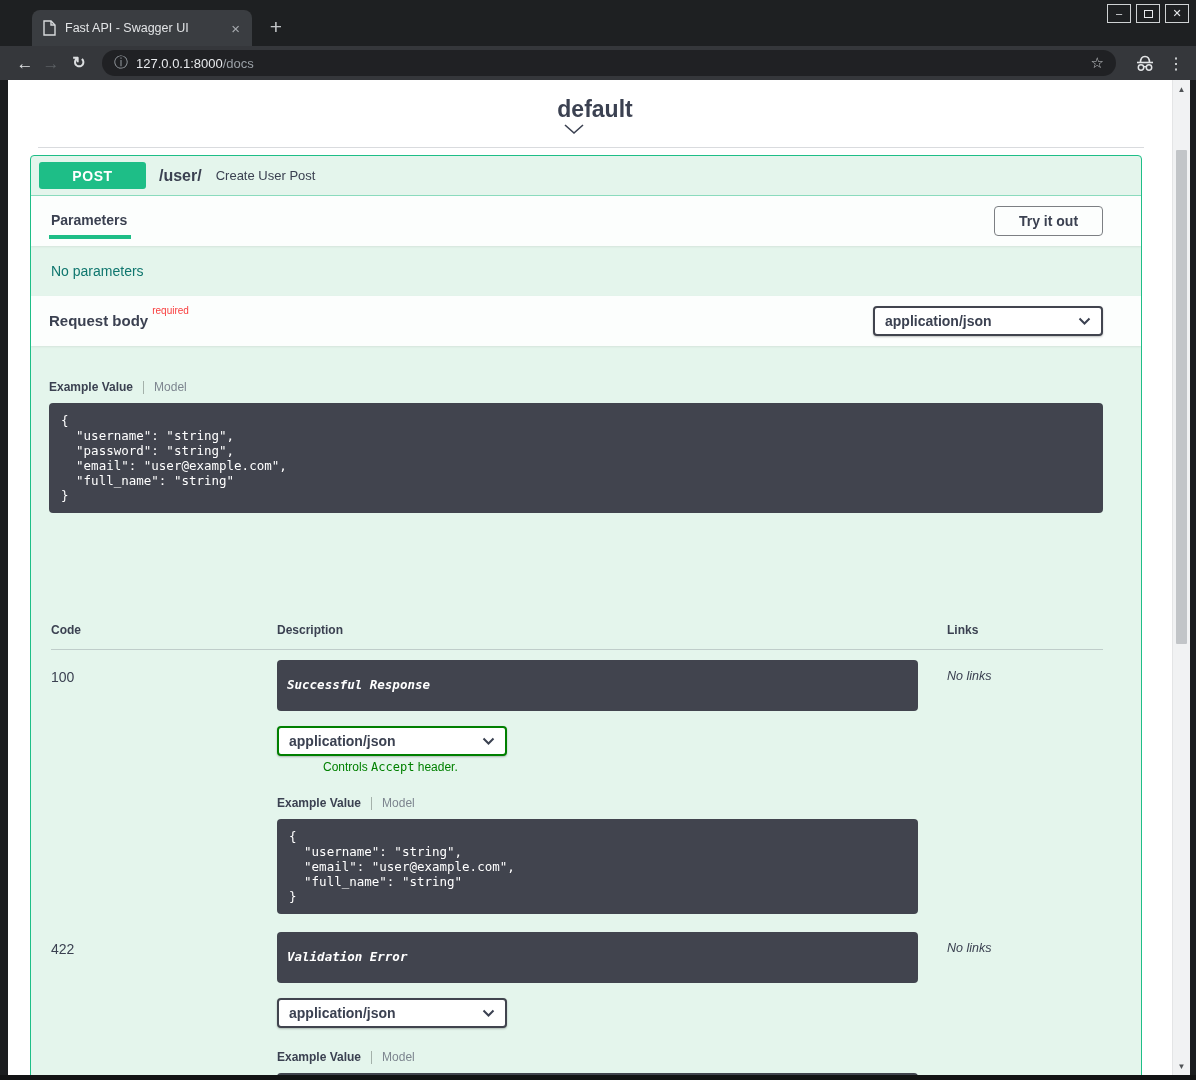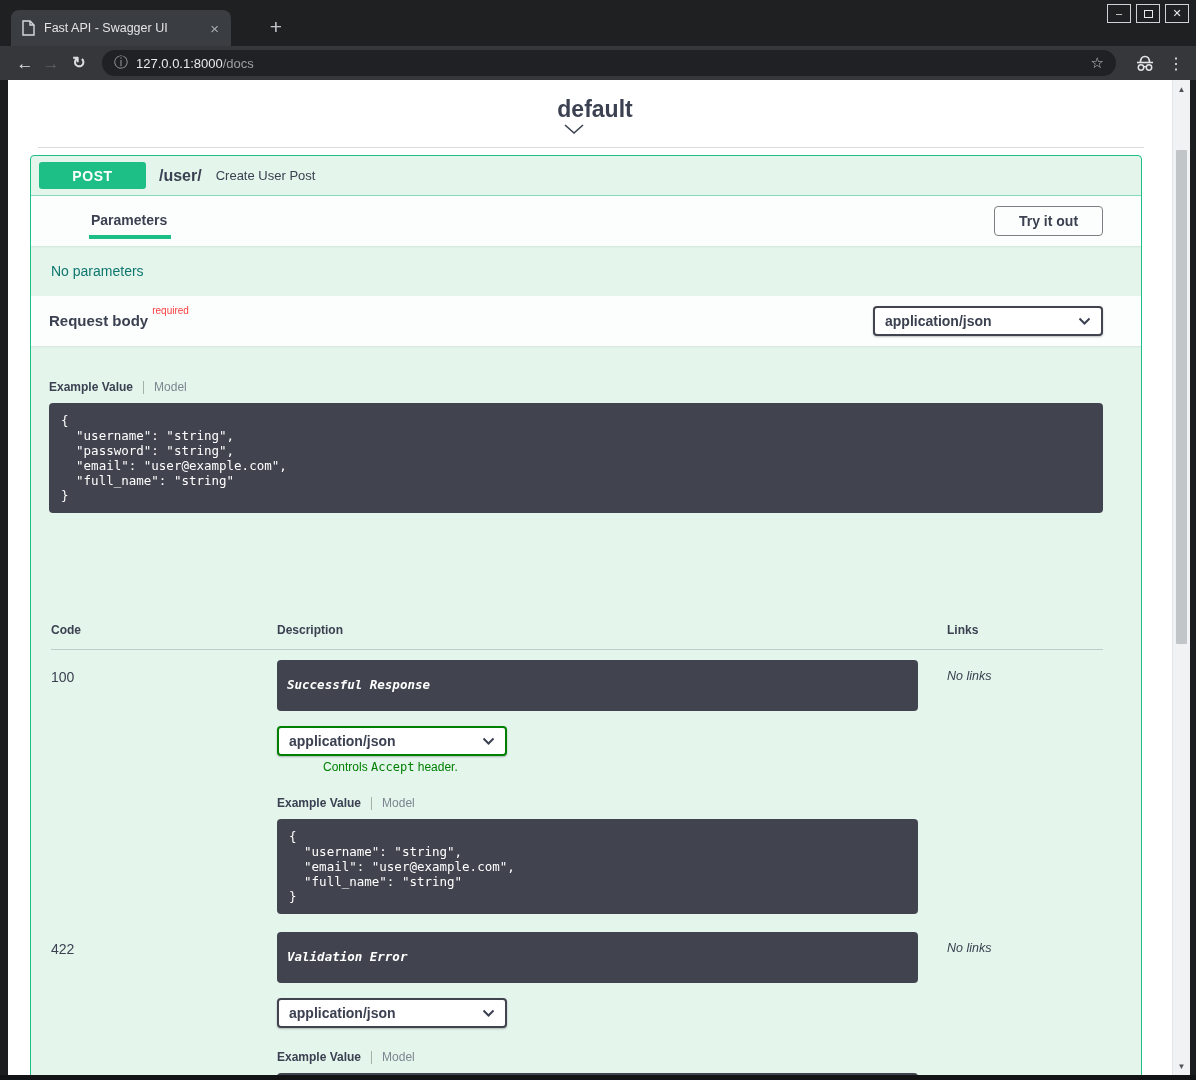--- a/index.html
+++ b/index.html
@@ -2,21 +2,21 @@
 <html><head>
 <meta charset="utf-8">
 <style>
   * { margin:0; padding:0; box-sizing:border-box; }
   html,body { width:1196px; height:1080px; overflow:hidden; background:#1e2022;
               font-family:"Liberation Sans", sans-serif; }
   .window { position:relative; width:1196px; height:1080px; background:#1e2022; }
 
   
   .titlebar { position:relative; height:46px; background:#1e2022; }
-  .tab { position:absolute; left:11px; top:10px; width:220px; height:36px;
+  .tab { position:absolute; left:32px; top:10px; width:220px; height:36px;
          background:#3a3d41; border-radius:8px 8px 0 0; display:flex; align-items:center;
          padding:0 10px; }
   .favicon { display:inline-flex; margin-right:9px; }
   .tab-title { color:#e2e4e6; font-size:12.5px; flex:1; white-space:nowrap; overflow:hidden; }
   .tab-close { color:#a7abaf; font-size:15px; line-height:1; cursor:default; padding:0 2px; }
   .new-tab { position:absolute; left:262px; top:12px; color:#c2c5c8; font-size:21px; line-height:30px;
              width:28px; text-align:center; }
   .win-controls { position:absolute; right:7px; top:4px; display:flex; }
   .wbtn { width:24px; height:19px; border:1px solid #cfd2d4; margin-left:5px; display:flex;
           align-items:center; justify-content:center; color:#e8eaed; font-size:11px; line-height:1; }
@@ -64,21 +64,21 @@
   .method-badge { width:107px; height:27px; background:#1ebe87; color:#ffffff; border-radius:3px;
                   font-size:14px; font-weight:700; letter-spacing:.6px; display:flex;
                   align-items:center; justify-content:center; }
   .op-path { margin-left:13px; font-family:Liberation Sans, sans-serif; font-weight:700;
              font-size:16px; color:#3b4151; }
   .op-desc { margin-left:14px; font-size:13px; color:#3b4151; }
 
   .sec-header { min-height:50px; background:rgba(255,255,255,.87); display:flex; align-items:center;
                 justify-content:space-between; padding:6px 38px 6px 18px;
                 box-shadow:0 1px 2px rgba(0,0,0,.07); position:relative; }
-  .param-tab { display:inline-block; padding-top:8px;margin-left:40px; }
+  .param-tab { display:inline-block; padding-top:8px; }
   .param-tab .lbl { font-size:14px; font-weight:700; color:#3b4151; display:block; padding:0 2px; }
   .param-tab .bar { display:block; height:4px; width:82px; background:#1ebe87; margin-top:7px; }
   .try-btn { width:109px; height:30px; background:transparent; border:1.5px solid #7c7f83;
              border-radius:4px; font-size:14px; font-weight:600; color:#3b4151;
              font-family:"Liberation Sans", sans-serif; cursor:pointer; }
   .green-pad { padding:17px 20px; font-size:14px; color:#0f766e; }
 
   .rb-title { font-size:15px; font-weight:700; color:#3b4151; }
   .req { color:#f93e3e; font-size:10px; position:relative; top:-6px; margin-left:4px; }
   .select { width:230px; height:30px; background:#fff; border:2px solid #41444e; border-radius:4px;

